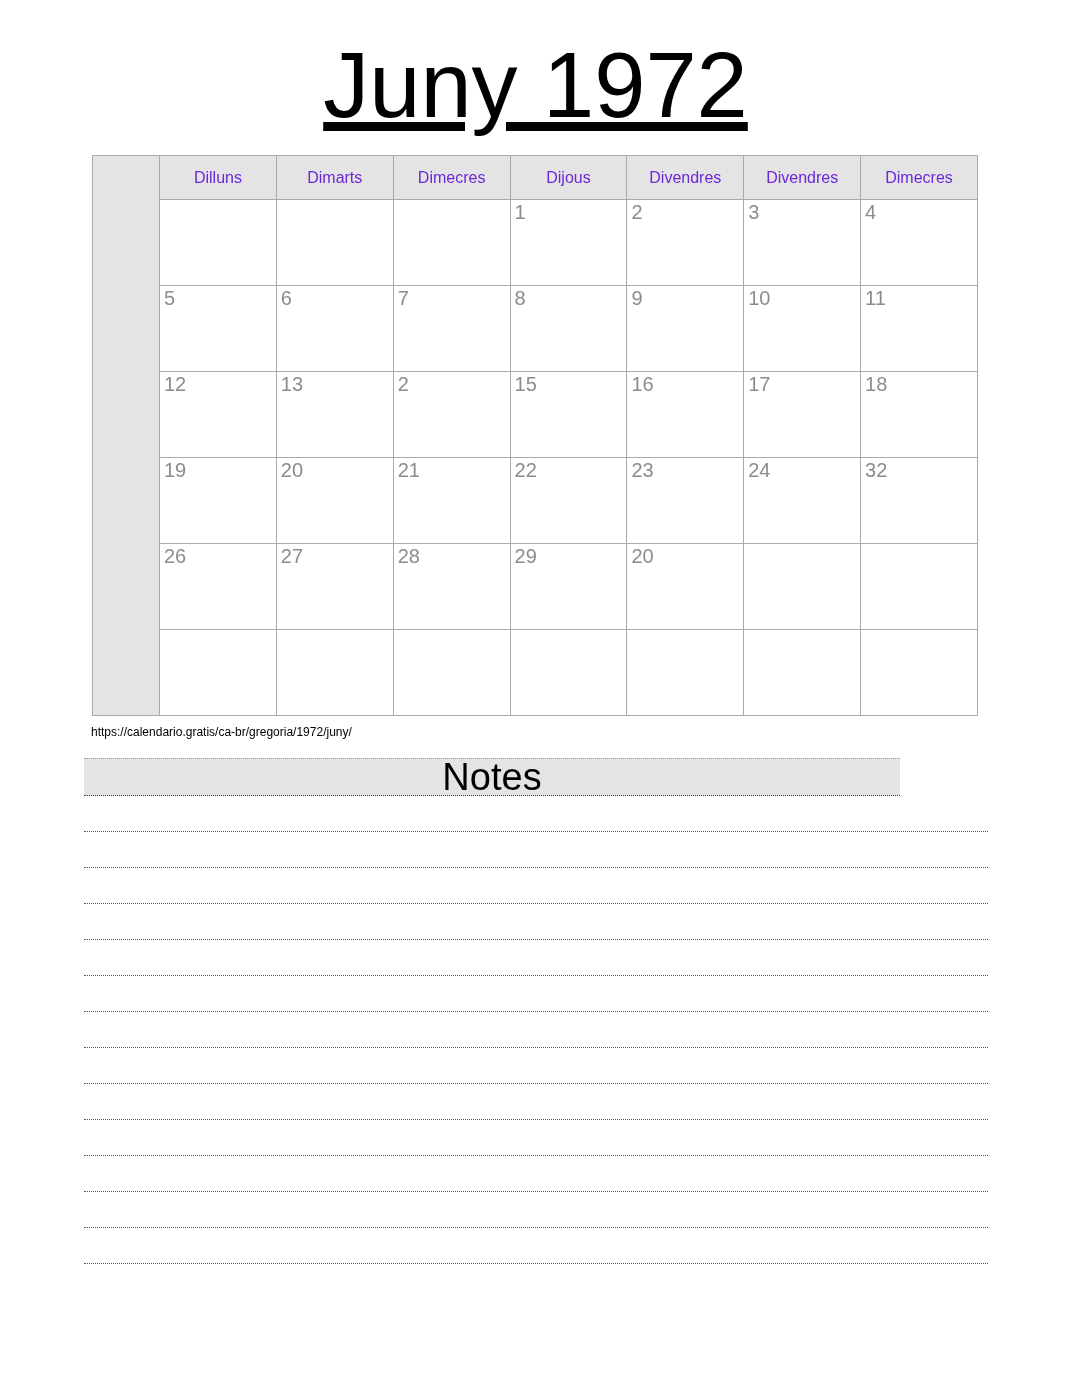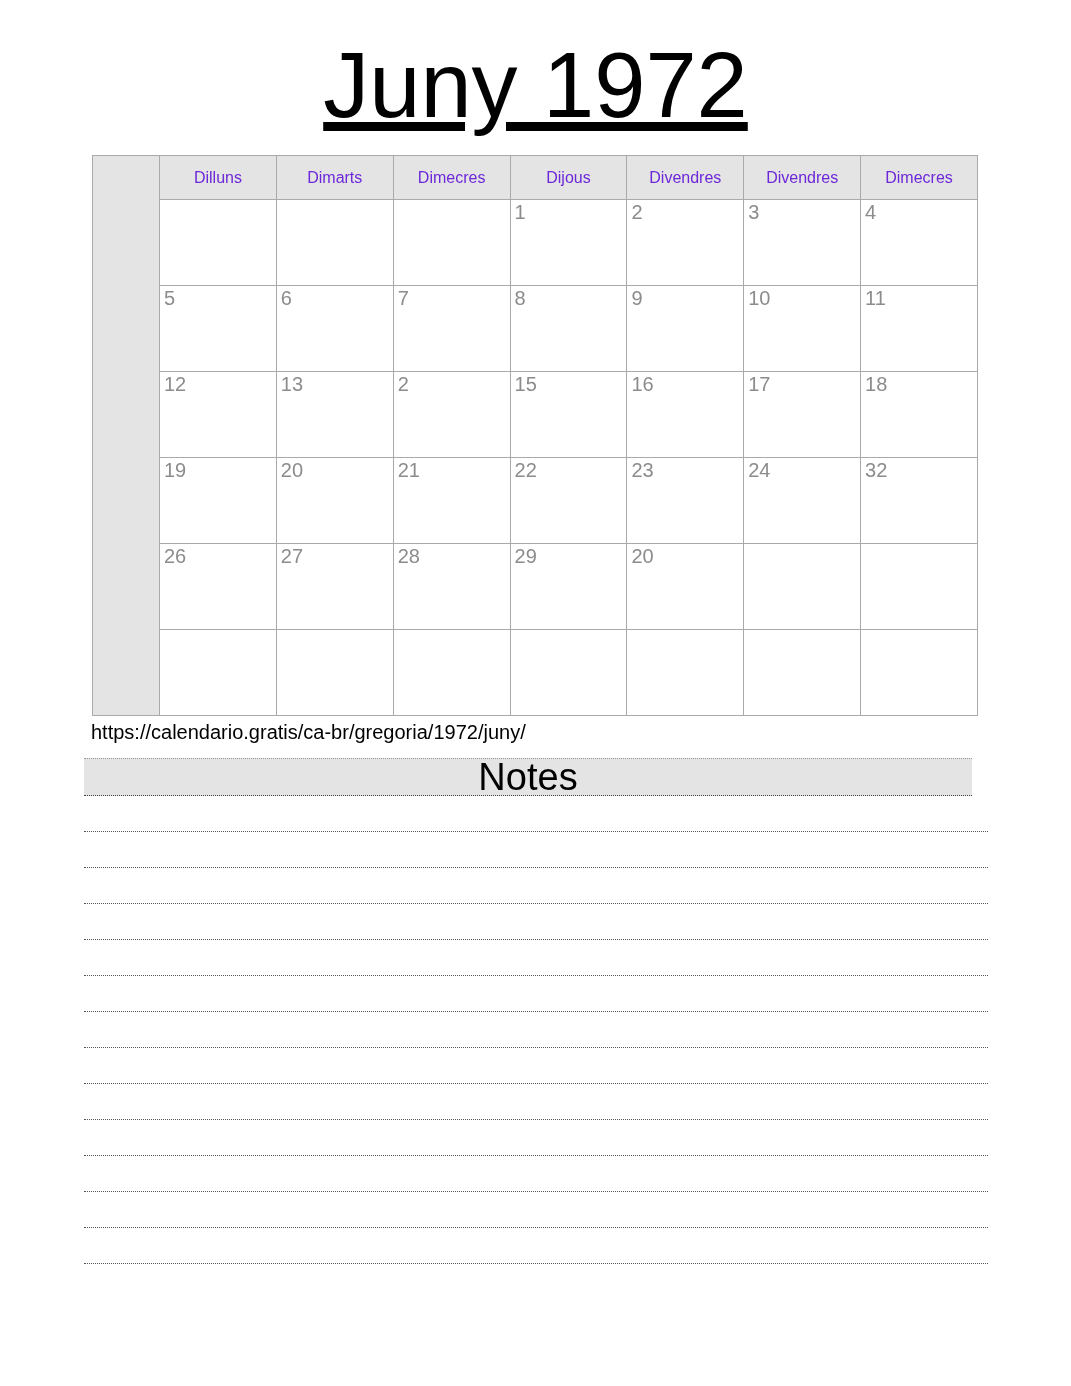--- a/index.html
+++ b/index.html
@@ -44,27 +44,27 @@
     height: 84px;
     background: #fff;
     vertical-align: top;
     text-align: left;
     font-size: 20px;
     color: var(--day-number, #8c8c8c);
     padding: 1px 0 0 4px;
   }
   .source-url {
     margin: 6px 0 0 91px;
-    font-size: 20px;
+    font-size: 12px;
     line-height: 20px;
     color: #000;
   }
   .notes-bar {
     margin: 16px 0 0 84px;
-    width: 888px;
+    width: 816px;
     height: 36px;
     background: var(--header-bg, #e4e4e4);
     border-top: 1px dotted #999;
     border-bottom: 1px dotted #444;
     text-align: center;
     font-size: 38px;
     font-weight: 400;
     line-height: 36px;
     box-sizing: content-box;
   }

